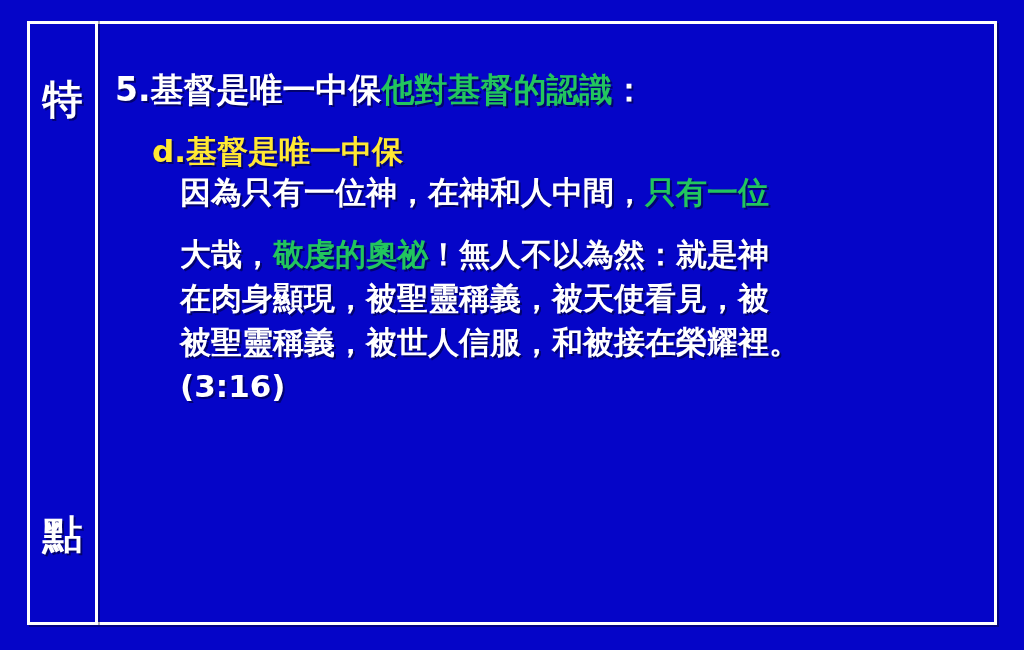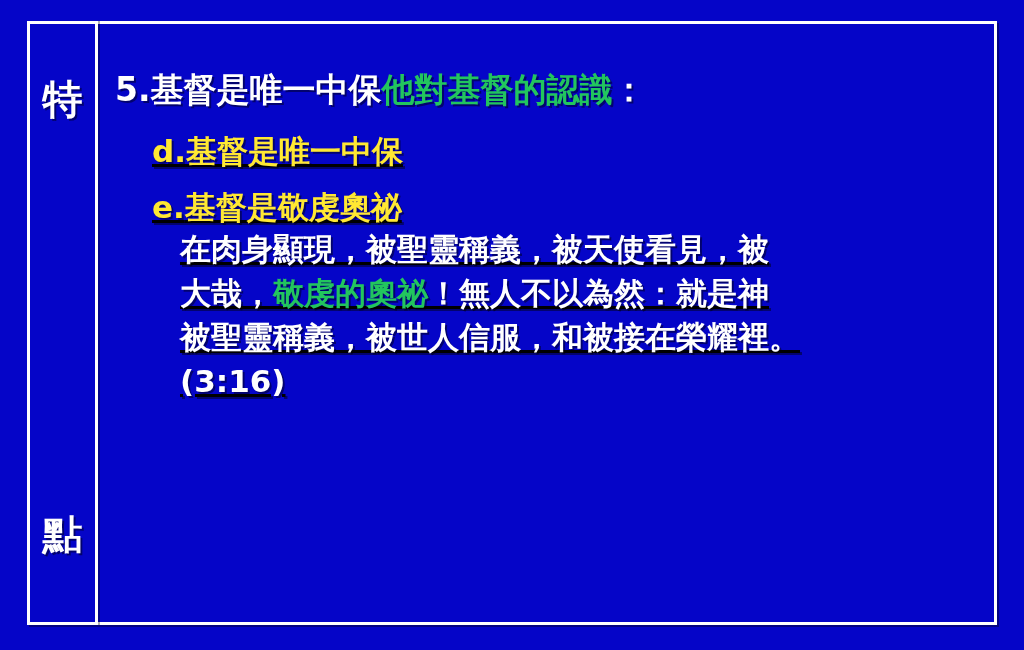--- a/index.html
+++ b/index.html
@@ -80,21 +80,20 @@
     font-weight: bold;
     color: #ffffff;
     line-height: 1.2;
     white-space: nowrap;
     margin: 0 0 22px 5px;
     text-shadow: 2px 2px 0 rgba(0,0,0,0.45);
   }
 
   .block {
     margin-bottom: 16px;
-    text-decoration: underline;
   }
   .block.second { margin-top: 18px; }
 
   .sub-title {
     font-size: 31px;
     font-weight: bold;
     color: #ffe833;
     line-height: 1.25;
     white-space: nowrap;
     margin-left: 42px;
@@ -131,26 +130,24 @@
   <div class="content">
 
     <div class="heading">
       <span>5.</span><span>基督是唯一中保</span><span class="hl">他對基督的認識</span><span>：</span>
     </div>
 
     <div class="block">
       <div class="sub-title">
         <span>d.</span><span>基督是唯一中保</span>
       </div>
+      <div class="body-line"><span>因為只有一位神，在神和人中間，</span><span class="hl">只有一位</span></div>
     </div>
 
     <div class="block second">
-      <div class="sub-title">
-        <span>e.</span><span>基督是敬虔奧祕</span>
-      </div>
+      <div class="body-line"><span>大哉，</span><span class="hl">敬虔的奧祕</span><span>！無人不以為然：就是神</span></div>
       <div class="body-line"><span>在肉身顯現，被聖靈稱義，被天使看見，被</span></div>
-      <div class="body-line"><span>大哉，</span><span class="hl">敬虔的奧祕</span><span>！無人不以為然：就是神</span></div>
       <div class="body-line"><span>被聖靈稱義，被世人信服，和被接在榮耀裡。</span></div>
       <div class="body-line"><span>(3:16)</span></div>
     </div>
 
   </div>
 </div>
 
 </body></html>

